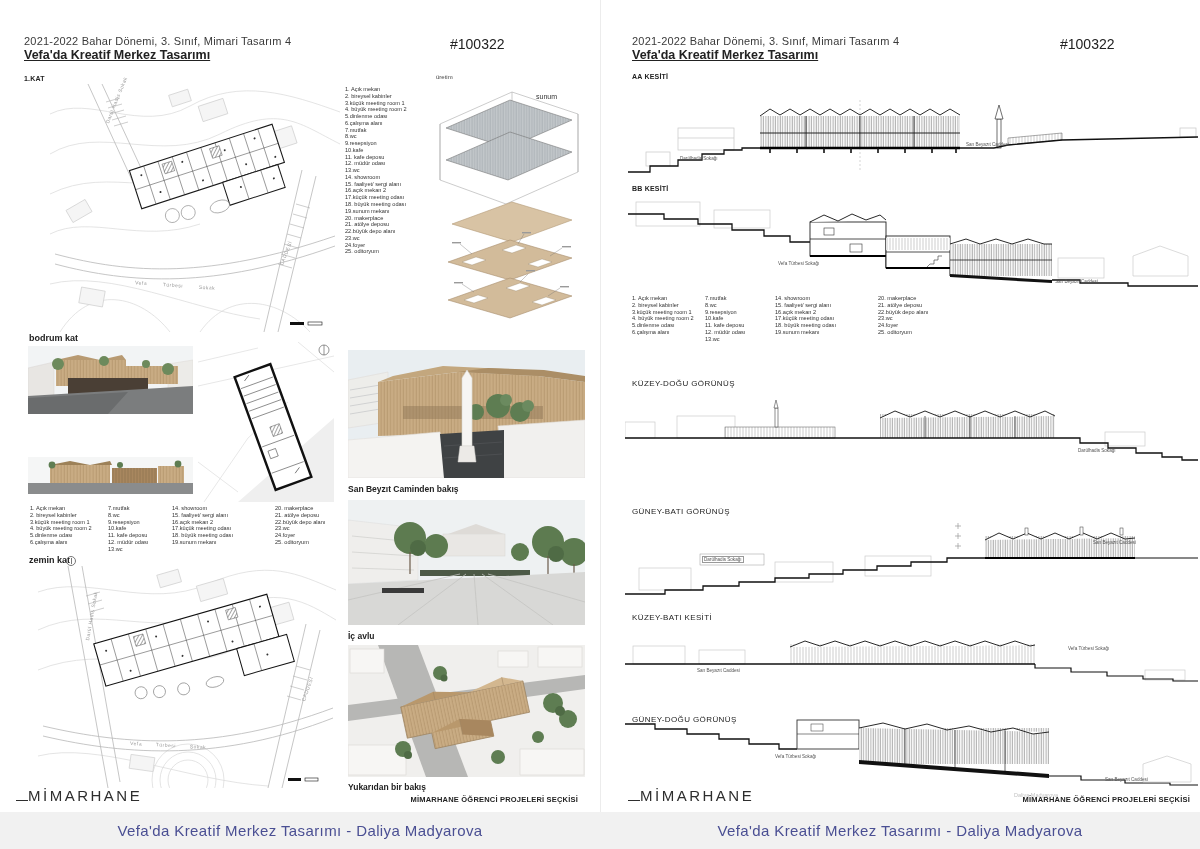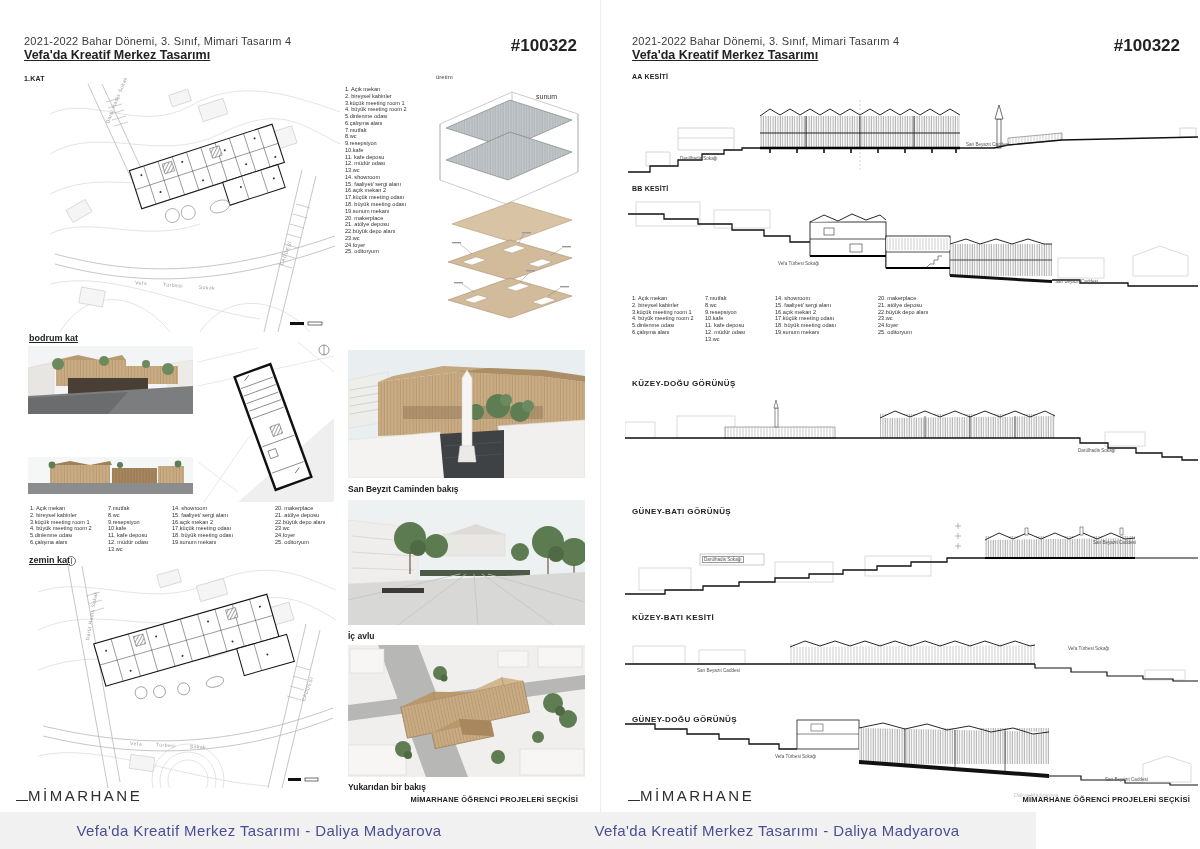--- a/index.html
+++ b/index.html
@@ -1,38 +1,38 @@
 <!DOCTYPE html>
 <html><head>
 <meta charset="utf-8">
 <style>
   html,body{margin:0;padding:0;background:#fff;}
   #root{position:relative;width:1200px;height:849px;background:#fff;overflow:hidden;
         font-family:"Liberation Sans",sans-serif;color:#222;}
   .abs{position:absolute;}
   .h-line1{font-size:11px;color:#3a3a3a;letter-spacing:.2px;white-space:nowrap;}
   .h-line2{font-size:12.5px;font-weight:bold;white-space:nowrap;text-decoration:underline;}
-  .code{font-size:17px;font-weight:bold;text-align:right;}
+  .code{font-size:14px;font-weight:normal;}
   .lab-xs{font-size:7px;font-weight:bold;letter-spacing:.2px;}
-  .lab-s{font-size:9px;font-weight:bold;text-decoration:underline;}
-  .lab-elev{font-size:8px;font-weight:bold;letter-spacing:.4px;}
+  .lab-s{font-size:9px;font-weight:bold;}
+  .lab-elev{font-size:8px;font-weight:normal;letter-spacing:.4px;}
   .legend{font-size:5.6px;line-height:1.21;color:#333;white-space:nowrap;}
   .legend div{white-space:nowrap;}
   .legcols{position:absolute;}
   .legcols .c{position:absolute;top:0;}
   .caption{font-size:8.5px;font-weight:bold;white-space:nowrap;}
   .street{position:absolute;font-size:4.6px;color:#555;white-space:nowrap;z-index:5;}
   .street.boxed{border:0.5px solid #999;background:#fff;padding:0 1px;}
   .maplab{position:absolute;font-size:5px;color:#9a9a9a;white-space:nowrap;z-index:5;letter-spacing:.5px;}
   .tinylab{position:absolute;font-size:6px;color:#555;white-space:nowrap;}
   .logo{font-size:15px;letter-spacing:2.5px;color:#2e2e2e;white-space:nowrap;}
   .logo .pre{display:inline-block;width:12px;border-bottom:1.5px solid #2e2e2e;height:13px;}
   .selection{font-size:7.5px;font-weight:bold;letter-spacing:.2px;text-align:right;white-space:nowrap;}
   .watermark{position:absolute;font-size:5.5px;color:#c2c2c2;white-space:nowrap;}
-  .banner{position:absolute;left:0;top:812px;width:1036px;height:37px;background:#f1f1f1;display:flex;}
+  .banner{position:absolute;left:0;top:812px;width:1200px;height:37px;background:#f1f1f1;display:flex;}
   .banner span{width:600px;text-align:center;line-height:37px;font-size:15px;letter-spacing:.4px;}
   .divider{position:absolute;left:600px;top:0;width:1px;height:812px;background:#ececec;}
   .ncircle{position:absolute;width:8px;height:8px;border:1px solid #777;border-radius:50%;}
   .ncircle:after{content:"";position:absolute;left:3.5px;top:1px;width:1px;height:6px;background:#777;}
   svg{display:block;}
 </style>
 </head>
 <body>
 
 <svg width="0" height="0" style="position:absolute" aria-hidden="true">

